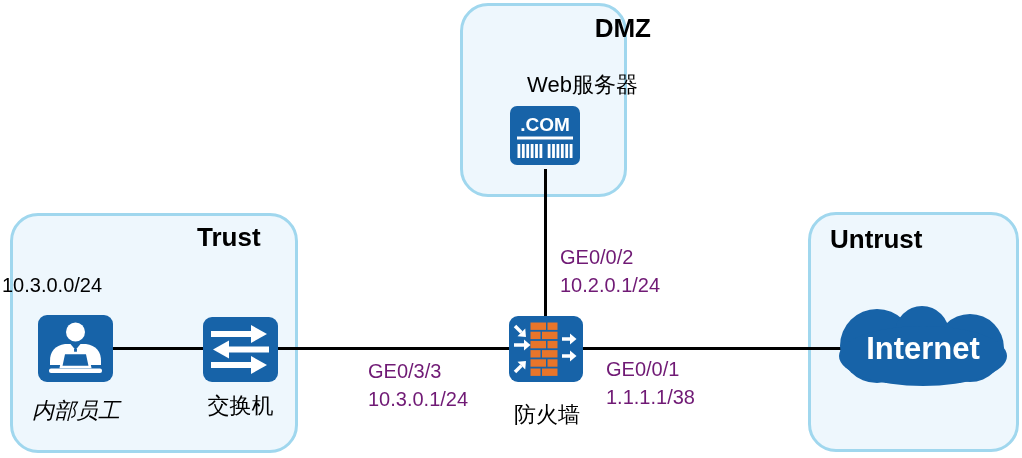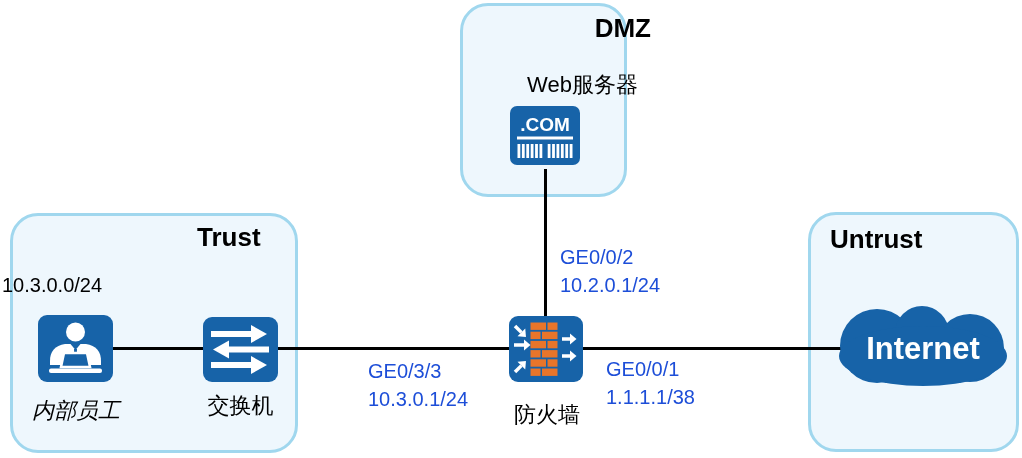--- a/index.html
+++ b/index.html
@@ -7,21 +7,21 @@
     position:relative;width:1022px;height:458px;overflow:hidden;
     font-family:"Liberation Sans","DejaVu Sans",sans-serif;color:#000;
     background:#ffffff;
   }
   .zone{
     position:absolute;background:#eef7fd;border:3px solid #a0d7ee;
     border-radius:28px;box-sizing:border-box;
   }
   .zone-title{position:absolute;font-size:26px;font-weight:bold;color:#000;white-space:nowrap;}
   .node-label{position:absolute;font-size:22px;color:#000;text-align:center;white-space:nowrap;}
-  .if-label{position:absolute;font-size:20px;line-height:28px;color:#1d4ed8;white-space:nowrap;}
+  .if-label{position:absolute;font-size:20px;line-height:28px;color:#701a75;white-space:nowrap;}
   .subnet-label{position:absolute;font-size:20px;color:#000;white-space:nowrap;}
   .hline{position:absolute;background:#000;height:3px;}
   .vline{position:absolute;background:#000;width:3px;}
   .icon{position:absolute;}
   .icon svg{display:block;}
   svg text{font-family:"Liberation Sans","DejaVu Sans",sans-serif;}
 </style>
 </head>
 <body>
 

